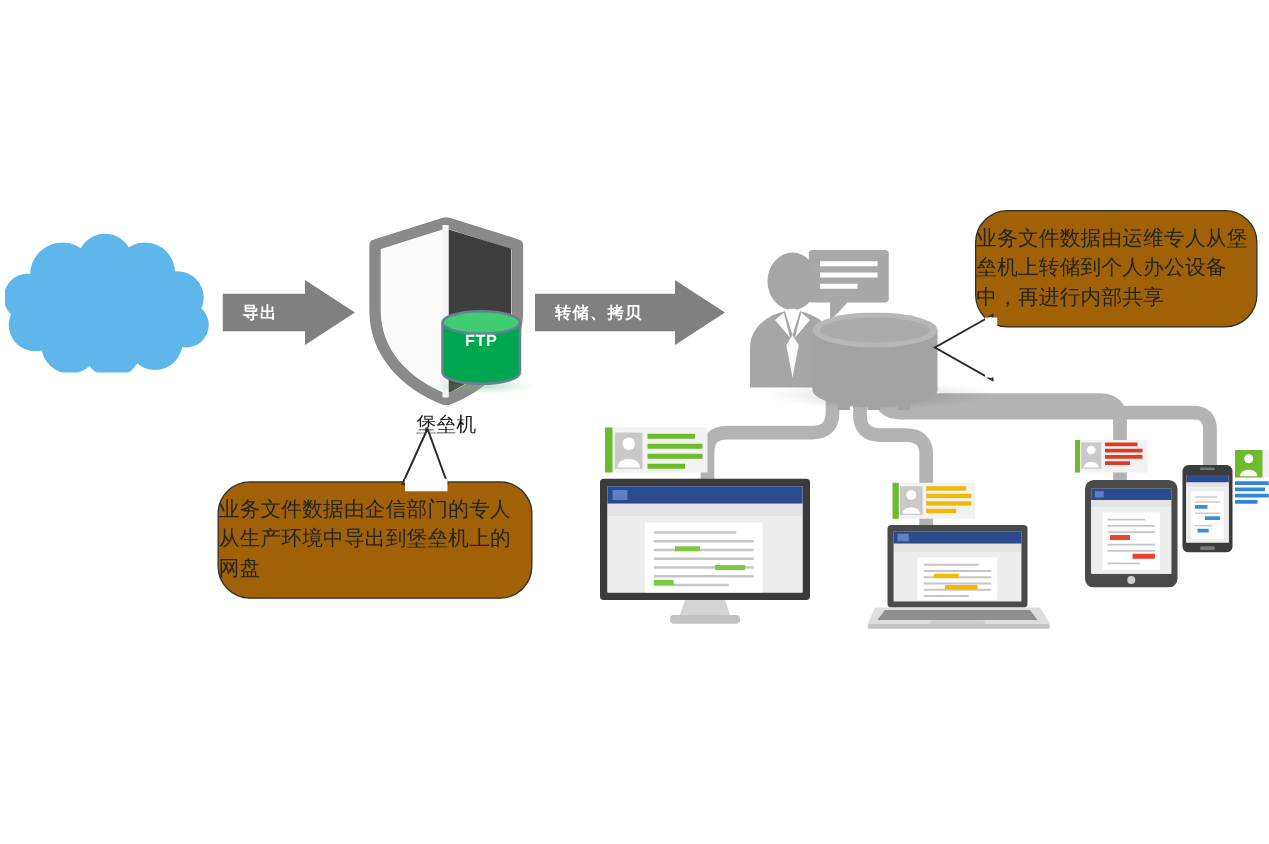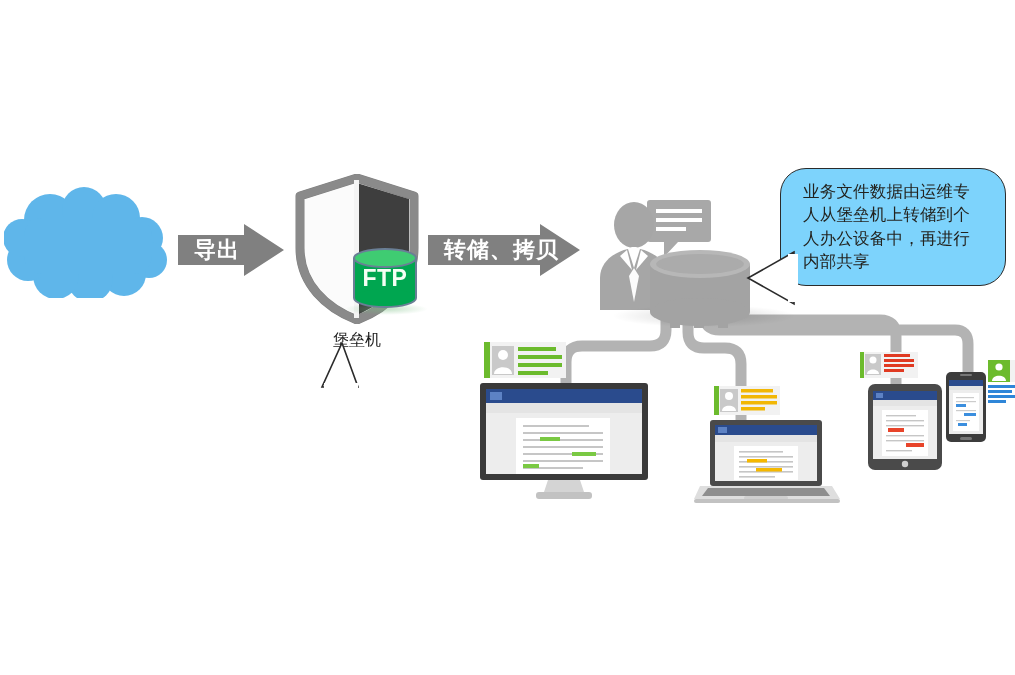--- a/index.html
+++ b/index.html
@@ -21,32 +21,32 @@
     text-shadow: 0 1px 0 rgba(0,0,0,.10);
     pointer-events: none;
   }
 
   
   .arrow { position: absolute; }
   .arrow .arrow-label {
     position: absolute; left: 0; top: 0; width: 100%; height: 100%;
     display: flex; align-items: center; justify-content: flex-start;
     padding-left: 16px;
-    color: #ffffff; font-weight: bold; font-size: 22px; letter-spacing: 1px;
+    color: #ffffff; font-weight: bold; font-size: 13px; letter-spacing: 1px;
     pointer-events: none;
   }
   #arrow-export { left: 178px; top: 222px; width: 106px; height: 56px; }
   #arrow-dump   { left: 428px; top: 222px; width: 152px; height: 56px; }
 
   
   .shield-wrap { position: absolute; left: 292px; top: 174px; width: 130px; height: 150px; }
   .ftp-db { position: absolute; left: 352px; top: 247px; width: 66px; height: 62px; }
   .ftp-text {
     position: absolute; left: 352px; top: 265px; width: 66px;
-    text-align: center; font-weight: bold; font-size: 23px; color: #f4fff4;
+    text-align: center; font-weight: bold; font-size: 13px; color: #f4fff4;
     letter-spacing: .5px; pointer-events: none;
   }
   .ftp-shadow {
     position: absolute; left: 344px; top: 303px; width: 84px; height: 12px;
     background: radial-gradient(ellipse at center, rgba(120,190,130,.45) 0%, rgba(255,255,255,0) 70%);
   }
   .bastion-label {
     position: absolute; left: 282px; top: 330px; width: 150px; text-align: center;
     font-weight: normal; font-size: 16px; color: #1a1a1a;
   }
@@ -57,23 +57,23 @@
   .disk-shadow {
     position: absolute; left: 614px; top: 305px; width: 180px; height: 22px;
     background: radial-gradient(ellipse at center, rgba(0,0,0,.16) 0%, rgba(255,255,255,0) 72%);
   }
 
   
   .pipes { position: absolute; left: 0; top: 0; width: 1015px; height: 675px; }
 
   
   .callout {
-    position: absolute; background: #7dd3fc; border: 1.6px solid #2b2b2b;
+    position: absolute; background: #a16207; border: 1.6px solid #2b2b2b;
     border-radius: 26px; color: #23231f; font-size: 16.5px; line-height: 1.42;
-    padding: 11px 22px; letter-spacing: .2px;
+    padding: 11px 0; letter-spacing: .2px;
   }
   #callout-left  { left: 174px; top: 385px; width: 252px; }
   #callout-right { left: 780px; top: 168px; width: 226px; }
   .callout-tail { position: absolute; }
 
   
   .device { position: absolute; }
 </style>
 </head>
 <body>
@@ -173,20 +173,23 @@
     <rect x="2" y="14" width="100" height="48" fill="#a3a3a3"></rect>
     <ellipse cx="52" cy="62" rx="50" ry="14" fill="#a3a3a3"></ellipse>
     <ellipse cx="52" cy="14" rx="50" ry="14" fill="#b7b7b7"></ellipse>
     <ellipse cx="52" cy="14" rx="44" ry="10" fill="#ababab"></ellipse>
 
     <rect x="22" y="70" width="10" height="8" fill="#a3a3a3"></rect>
     <rect x="46" y="72" width="10" height="6" fill="#a3a3a3"></rect>
     <rect x="70" y="70" width="10" height="8" fill="#a3a3a3"></rect>
   </svg>
 
+  <div class="callout" id="callout-left">
+    <span>业务文件数据由企信部门的专人从生产环境中导出到堡垒机上的网盘</span>
+  </div>
   <svg class="callout-tail" style="left:300px; top:341px;" width="80" height="56">
     <path d="M42 2 L58 46 L22 46 Z" fill="#ffffff" stroke="#2b2b2b" stroke-width="1.6"></path>
     <rect x="24" y="42" width="34" height="10" fill="#ffffff"></rect>
   </svg>
 
   <div class="callout" id="callout-right">
     <span>业务文件数据由运维专人从堡垒机上转储到个人办公设备中，再进行内部共享</span>
   </div>
   <svg class="callout-tail" style="left:742px; top:248px;" width="56" height="64">
     <path d="M52 4 L6 30 L52 56 Z" fill="#ffffff" stroke="#2b2b2b" stroke-width="1.6"></path>

